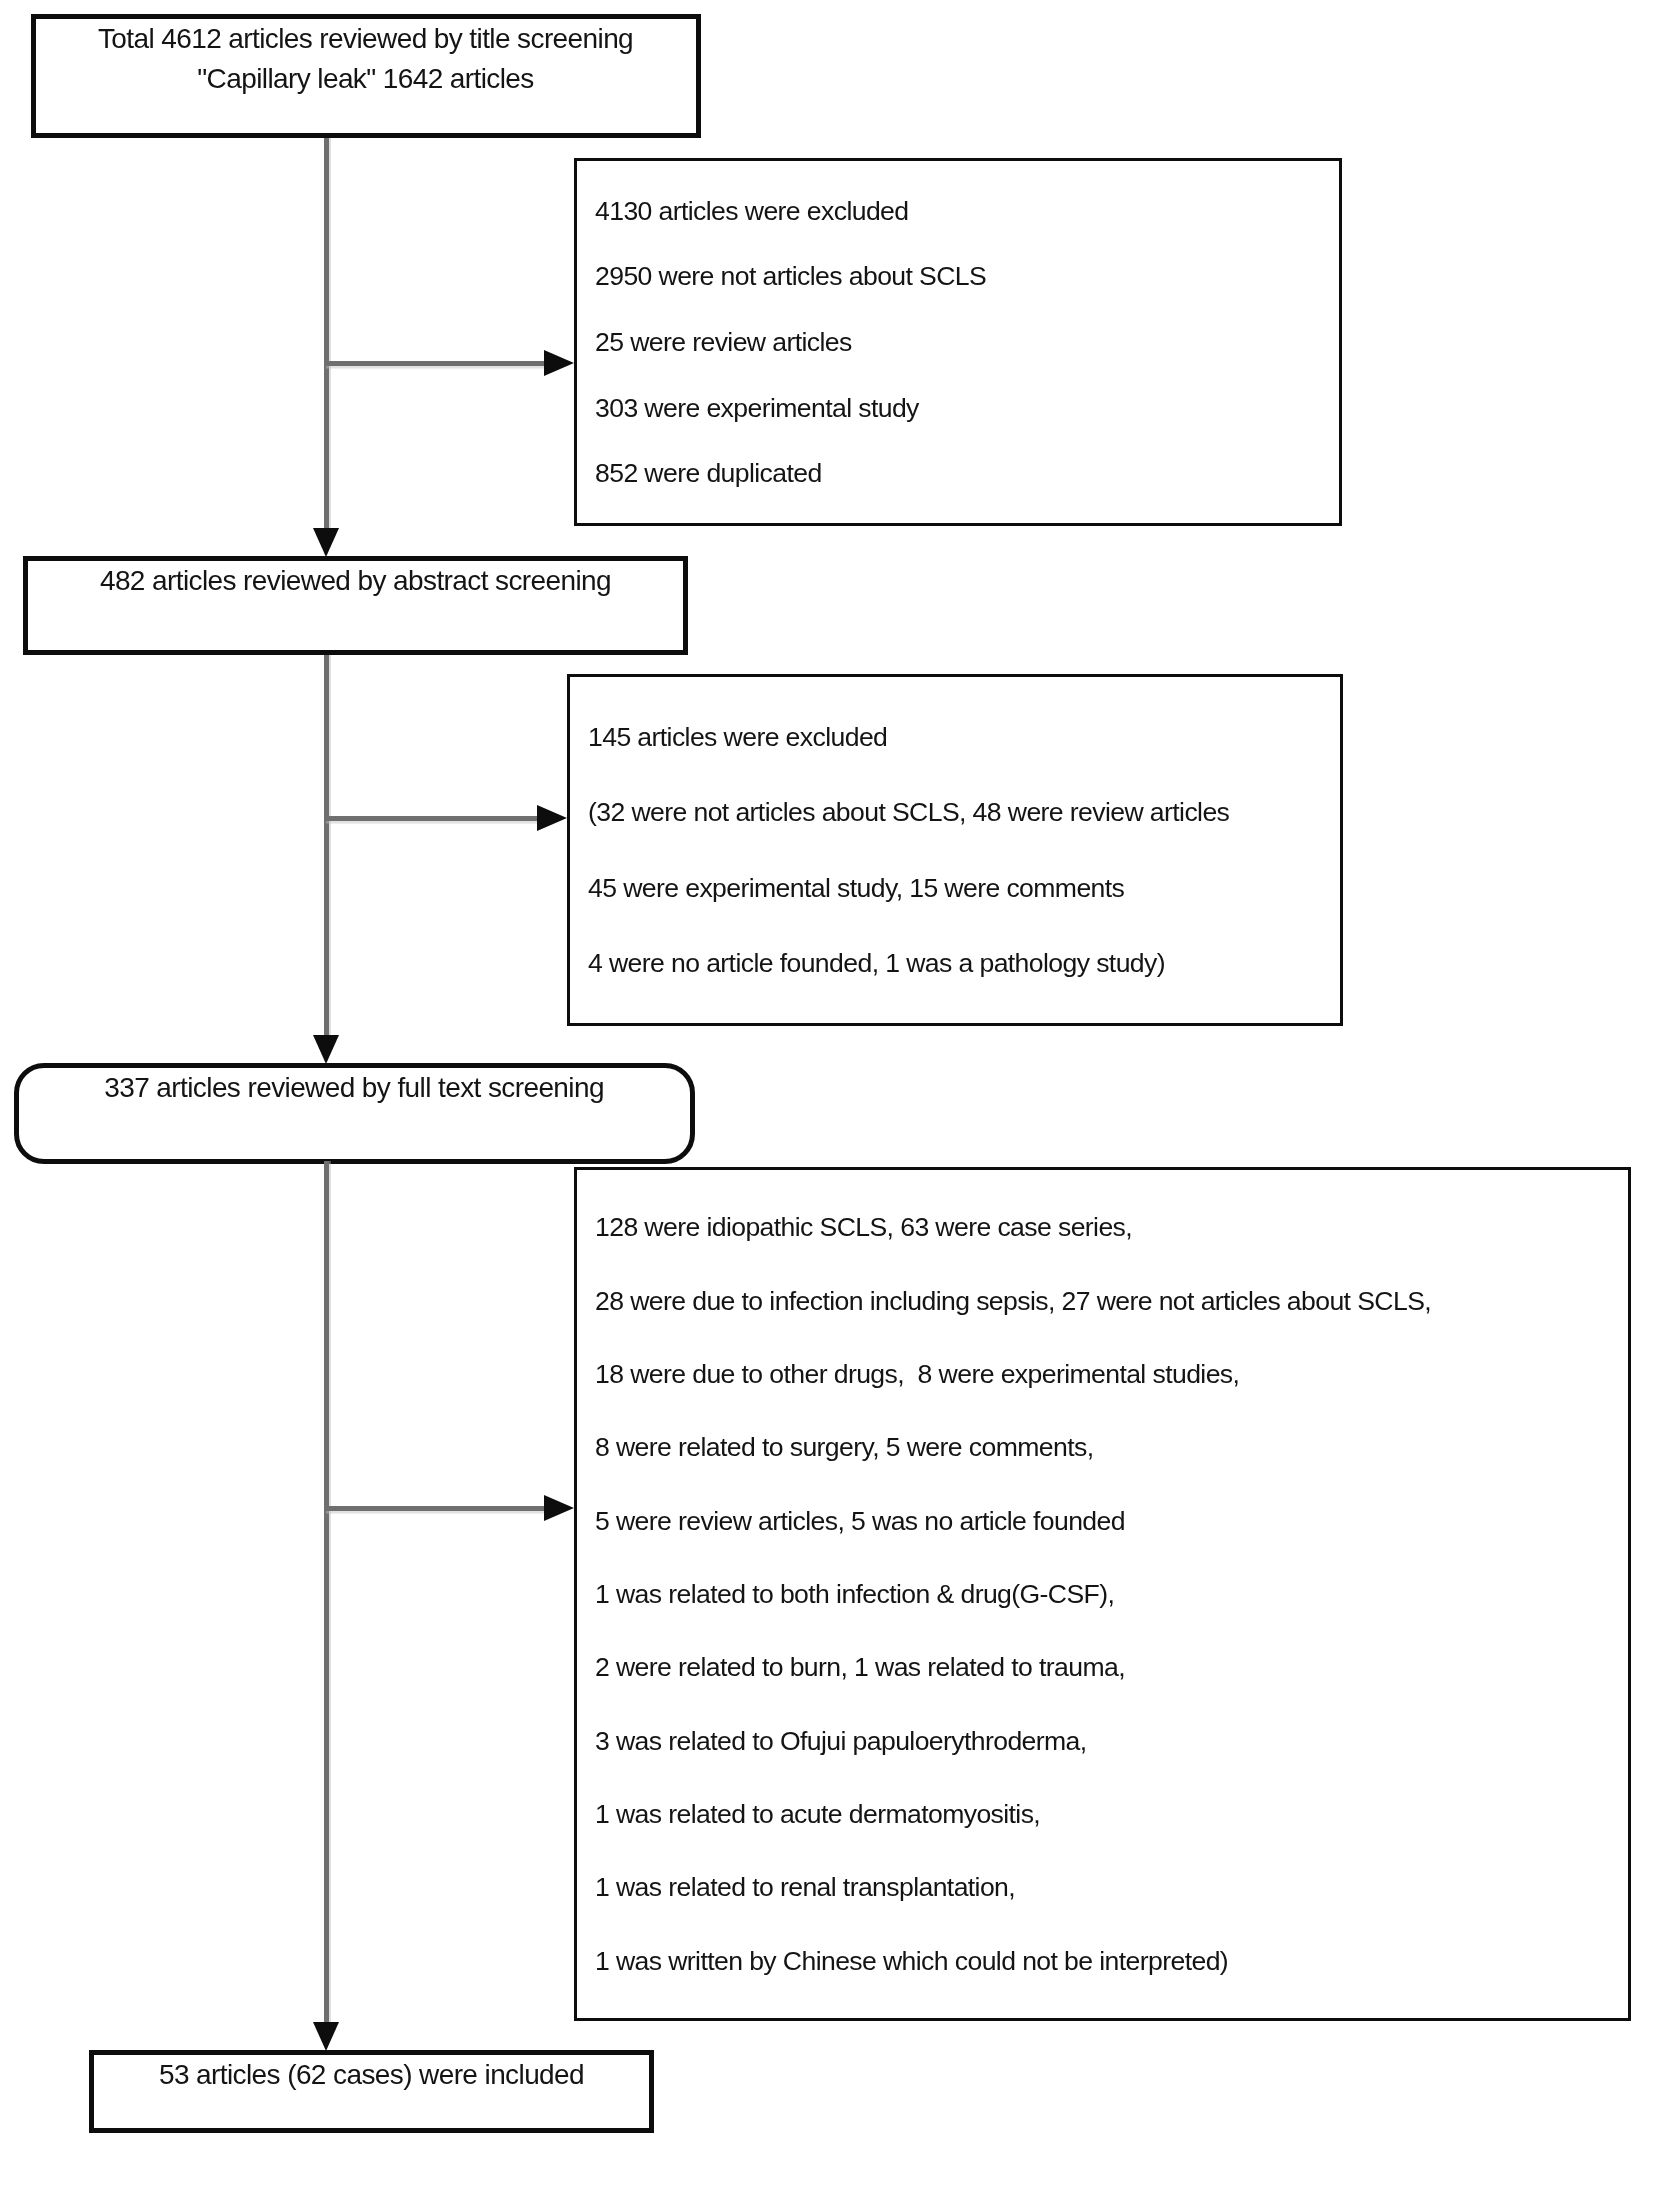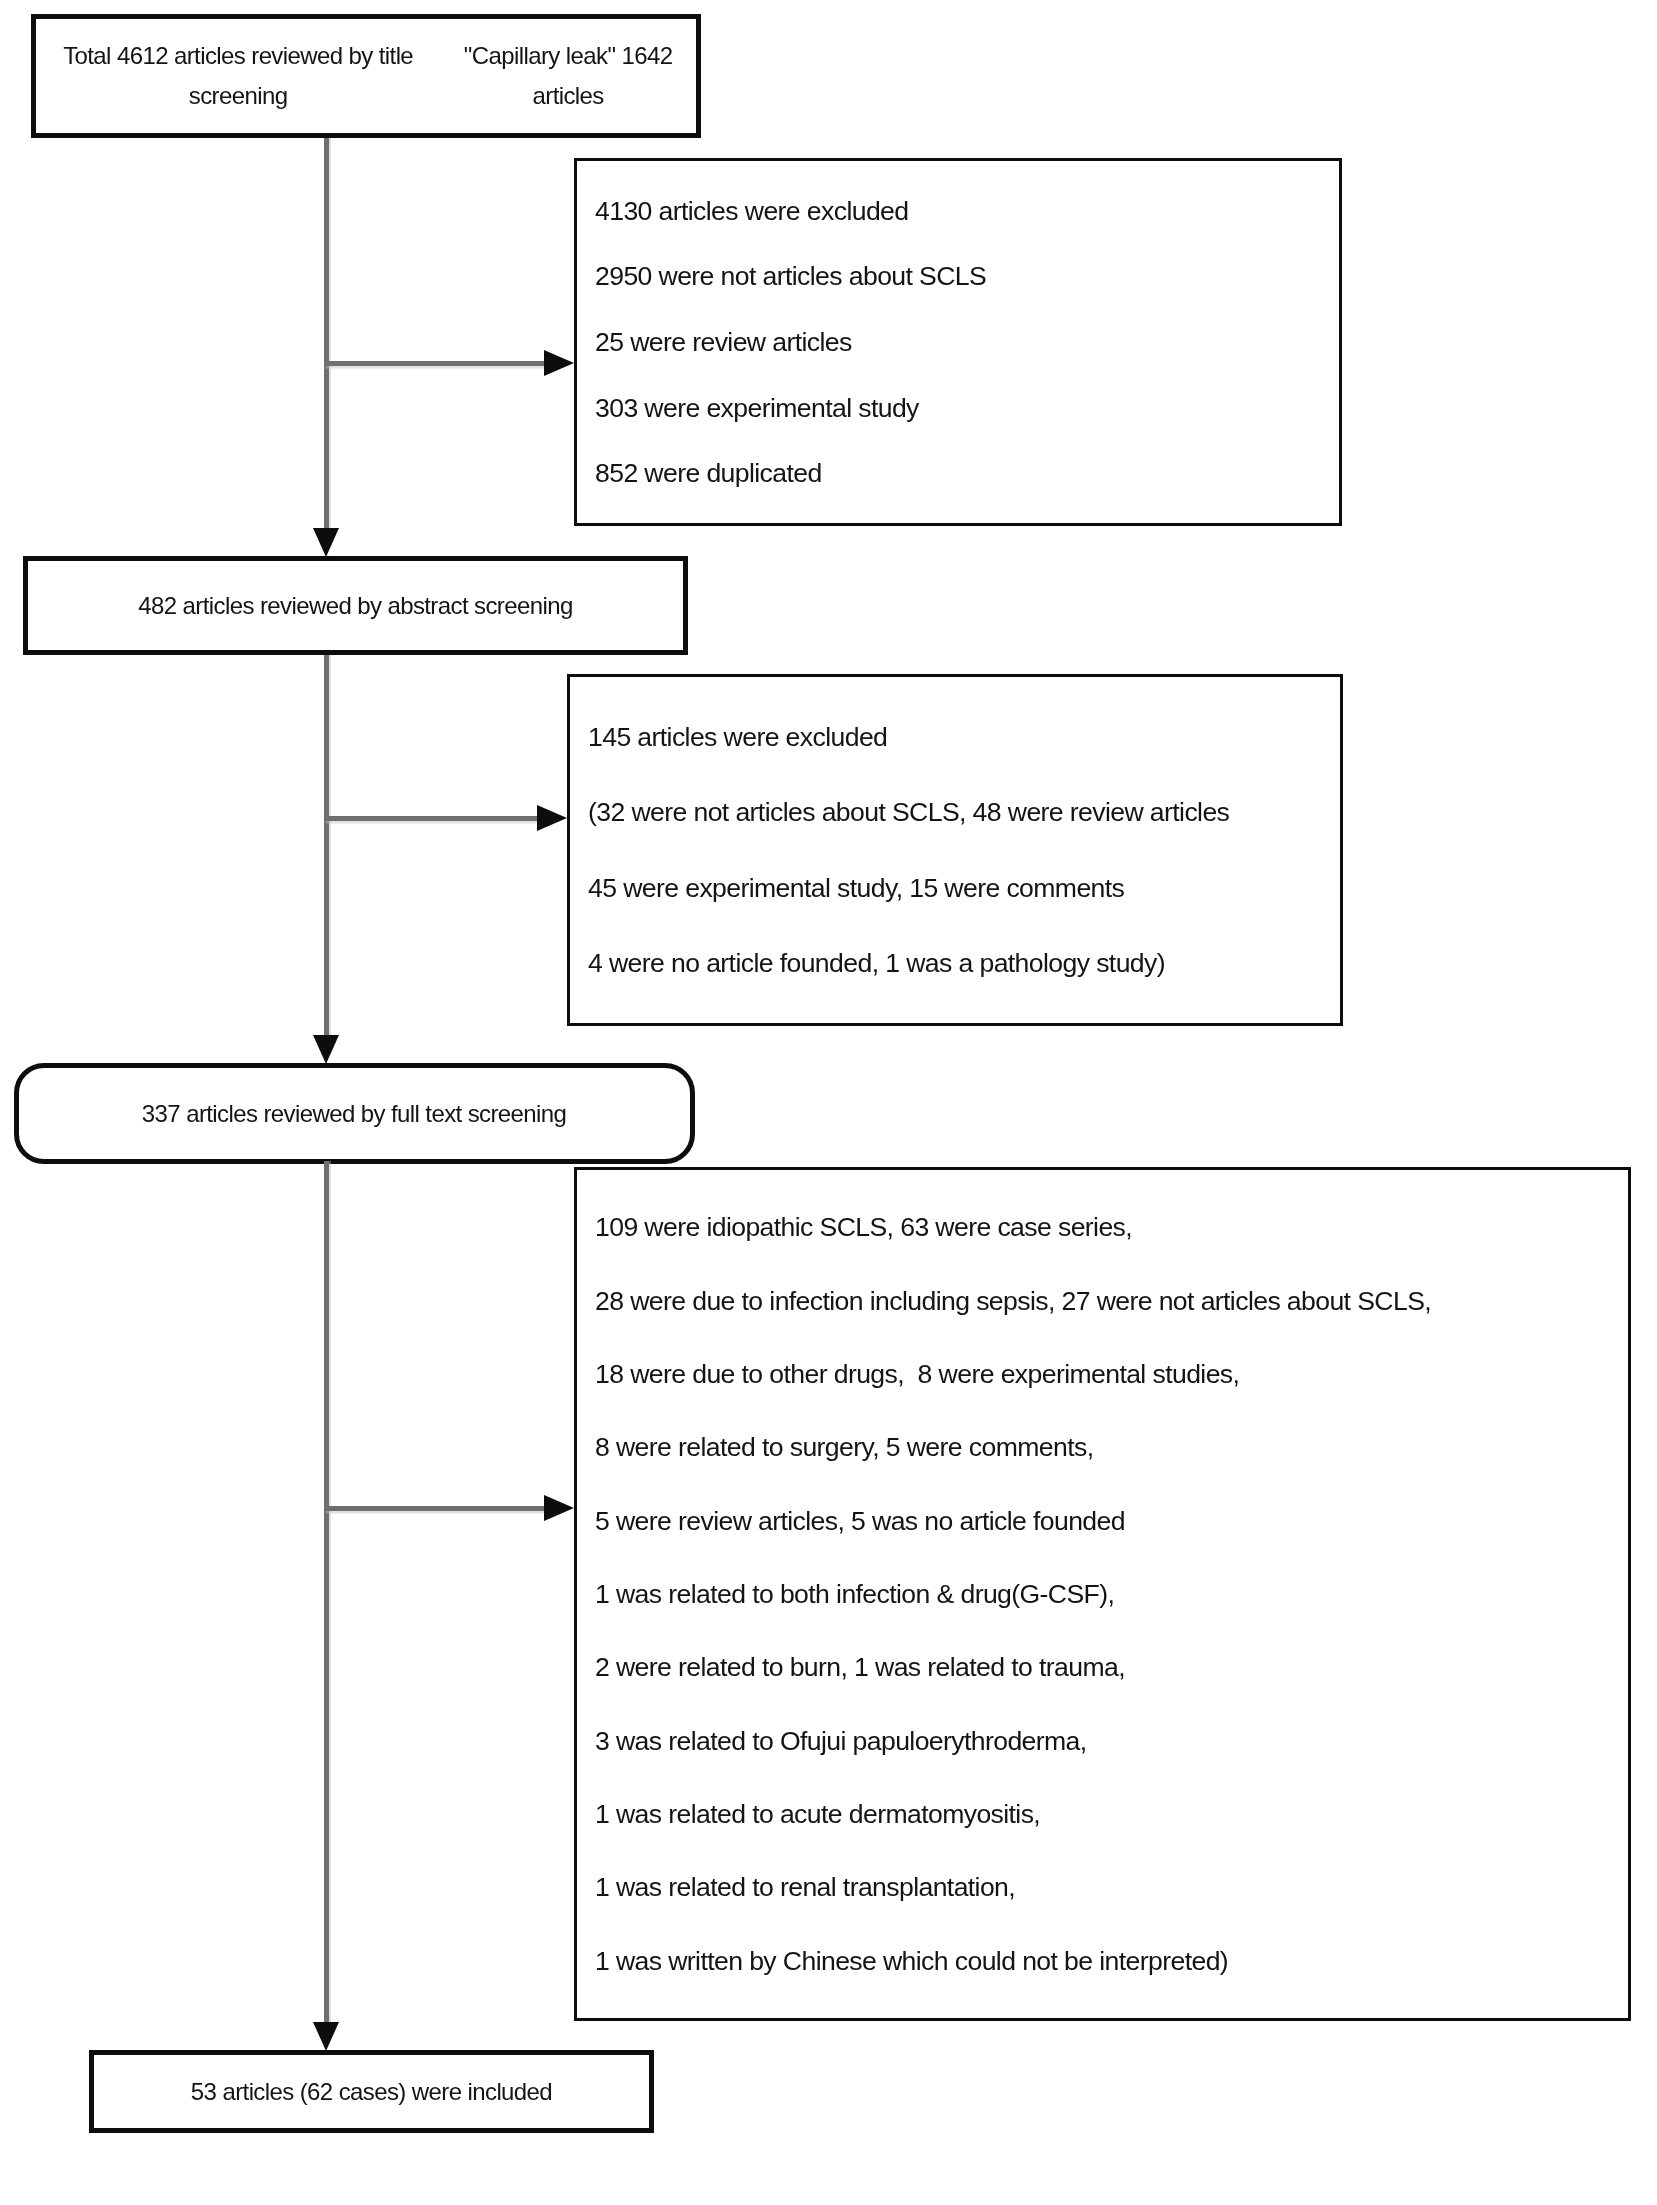--- a/index.html
+++ b/index.html
@@ -19,24 +19,24 @@
     color: #141414;
   }
   .box {
     position: absolute;
     box-sizing: border-box;
     background: #ffffff;
   }
   .box.small {
     border: 5.2px solid #0d0d0d;
     display: flex;
+    flex-direction: column;
     align-items: center;
-    justify-content: center;
     text-align: center;
-    font-size: 24px;
+    font-size: 28px;
     letter-spacing: -0.6px;
     line-height: 40px;
     white-space: pre-wrap;
   }
   .box.excl {
     border: 3.2px solid #0d0d0d;
     display: flex;
     flex-direction: column;
     justify-content: space-evenly;
     align-items: flex-start;
@@ -131,21 +131,21 @@
     <div class="xline">(32 were not articles about SCLS, 48 were review articles</div>
     <div class="xline">45 were experimental study, 15 were comments</div>
     <div class="xline">4 were no article founded, 1 was a pathology study)</div>
   </div>
 
   <div class="box small" id="box-fulltext">
     <div>337 articles reviewed by full text screening</div>
   </div>
 
   <div class="box excl" id="excl-fulltext">
-    <div class="xline">109 were idiopathic SCLS, 63 were case series,</div>
+    <div class="xline">128 were idiopathic SCLS, 63 were case series,</div>
     <div class="xline">28 were due to infection including sepsis, 27 were not articles about SCLS,</div>
     <div class="xline">18 were due to other drugs,  8 were experimental studies,</div>
     <div class="xline">8 were related to surgery, 5 were comments,</div>
     <div class="xline">5 were review articles, 5 was no article founded</div>
     <div class="xline">1 was related to both infection &amp; drug(G-CSF),</div>
     <div class="xline">2 were related to burn, 1 was related to trauma,</div>
     <div class="xline">3 was related to Ofujui papuloerythroderma,</div>
     <div class="xline">1 was related to acute dermatomyositis,</div>
     <div class="xline">1 was related to renal transplantation,</div>
     <div class="xline">1 was written by Chinese which could not be interpreted)</div>

